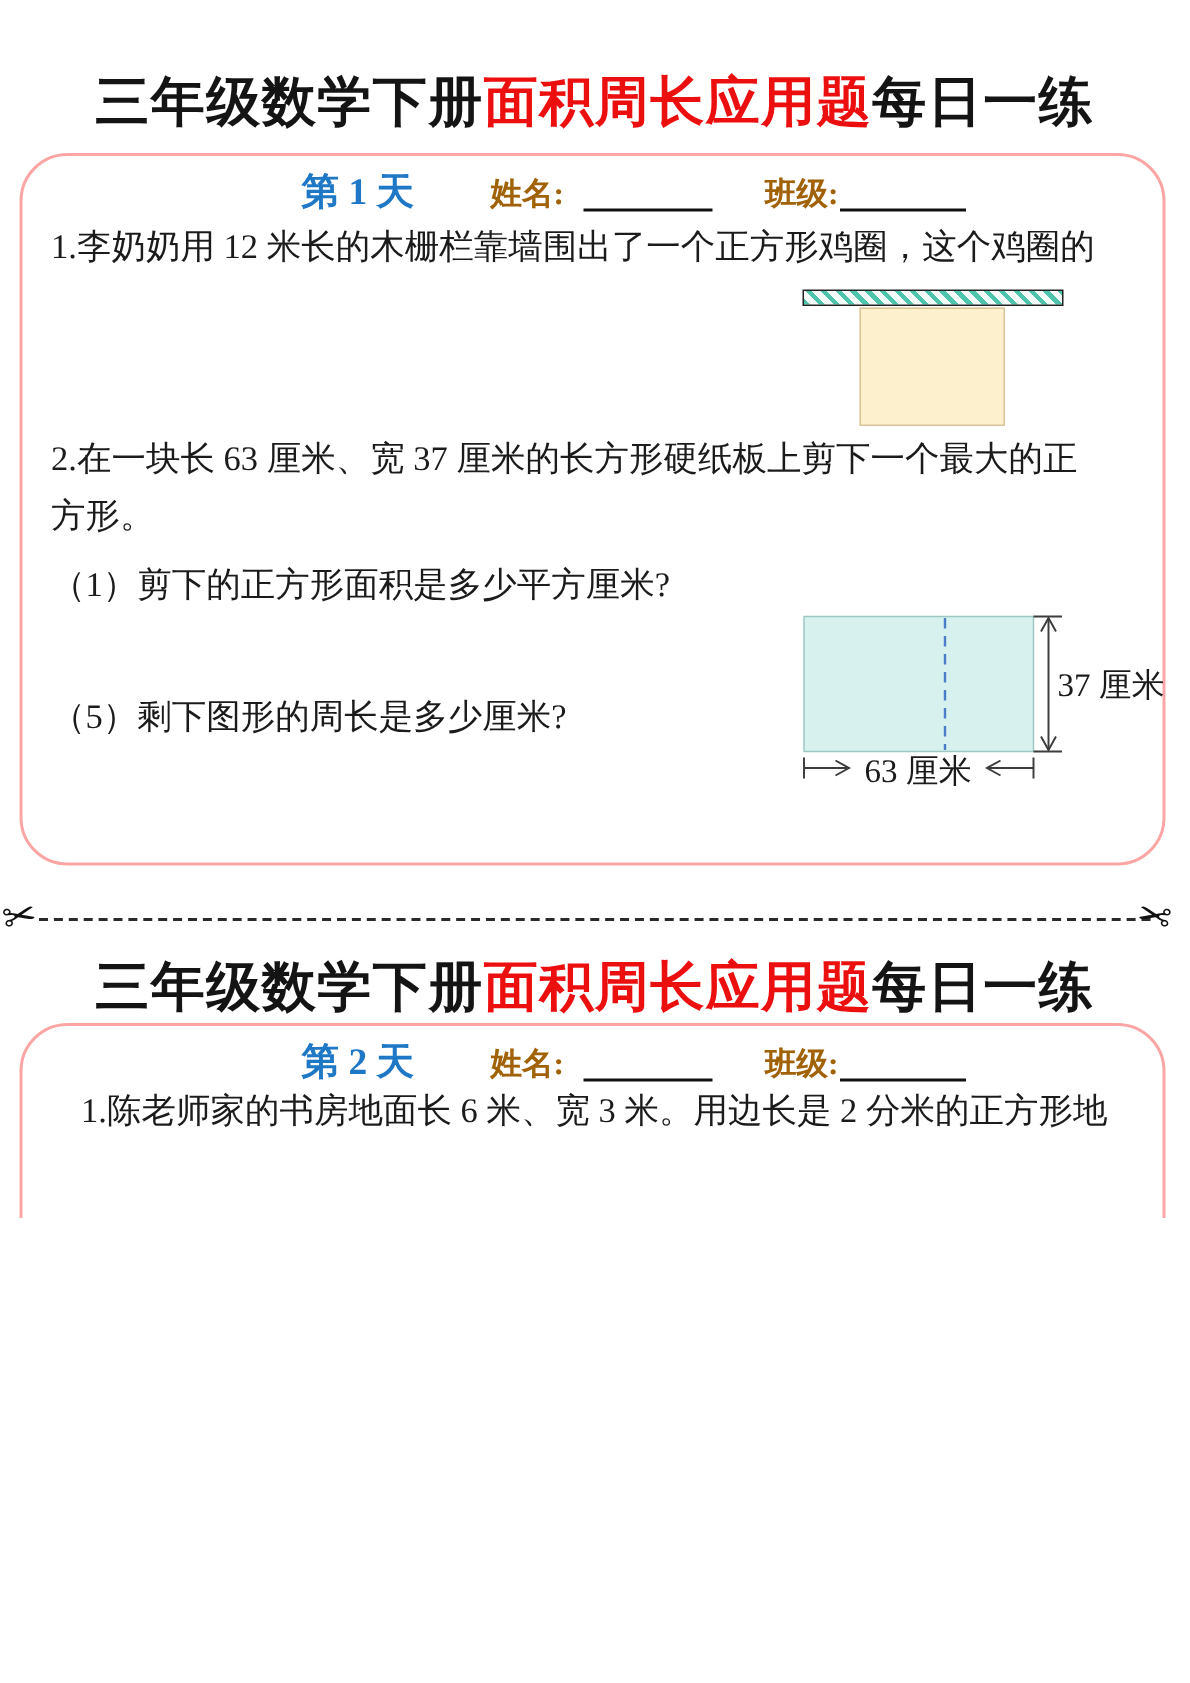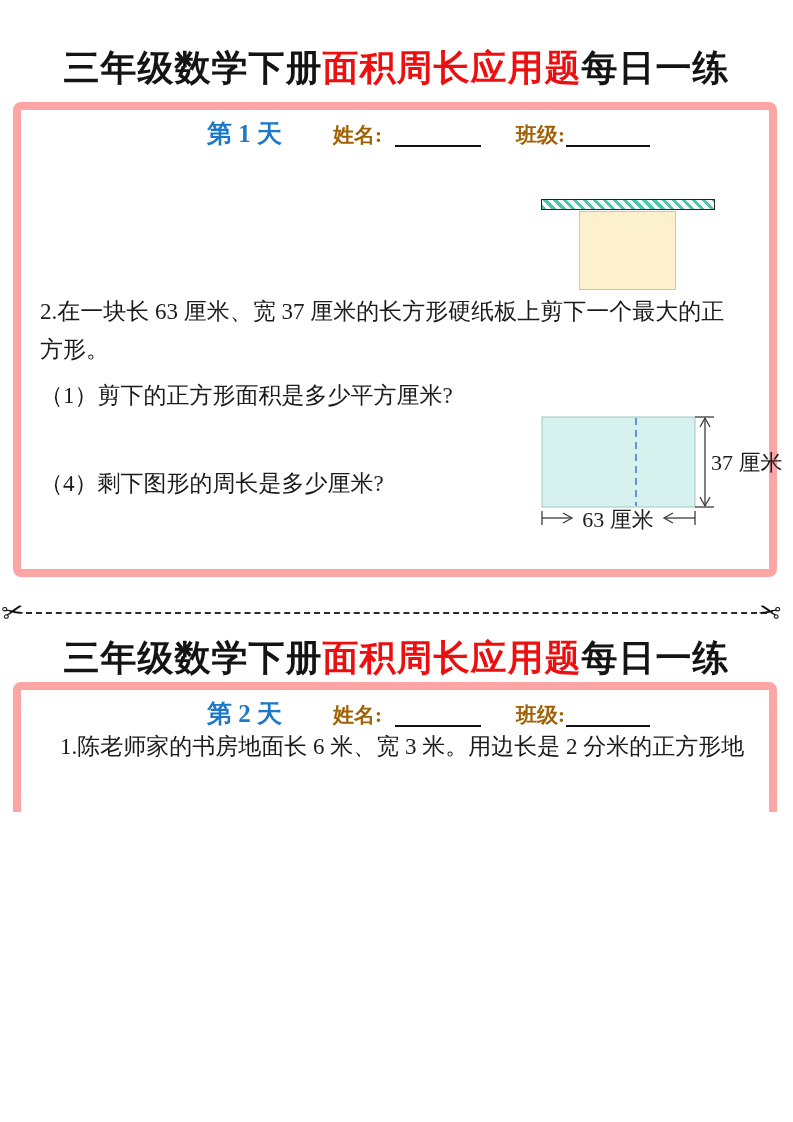--- a/index.html
+++ b/index.html
@@ -12,22 +12,22 @@
     position:absolute; left:0; width:793px; text-align:center;
     font-size:36px; font-weight:900; color:#141414; letter-spacing:1px;
     font-family:"Liberation Serif","DejaVu Serif",serif; white-space:nowrap;
   }
   .worksheet-title .hl { color:#ec0f0f; }
   .title-1 { top:44px; }
   .title-2 { top:634px; }
 
   
   .card {
-    position:absolute; left:13px; width:764px; border:8px solid #fca5a5;
-    border-radius:8px; background:transparent; box-sizing:border-box;
+    position:absolute; left:13px; width:764px; border:2px solid #fca5a5;
+    border-radius:32px; background:transparent; box-sizing:border-box;
   }
   .card-1 { top:102px; height:475px; }
   .card-2 { top:682px; height:423px; }
 
   
   .day-label { position:absolute; left:186px; top:7px; font-size:25px; font-weight:bold; color:#1e78c6; white-space:nowrap; }
   .field-label { position:absolute; top:11px; font-size:21px; font-weight:bold; color:#a16207; white-space:nowrap; }
   .name-label  { left:312px; }
   .class-label { left:495px; }
   .blank-line { position:absolute; top:9px; height:26px; border-bottom:2px solid #111; }
@@ -72,33 +72,34 @@
   </div>
 
   <div class="card card-1">
     <div class="day-label">第 1 天</div>
     <div class="field-label name-label">姓名:</div>
     <div class="blank-line name-blank"></div>
     <div class="field-label class-label">班级:</div>
     <div class="blank-line class-blank"></div>
 
     <div class="qtext" style="top:42px;">
+      <div>1.李奶奶用 12 米长的木栅栏靠墙围出了一个正方形鸡圈，这个鸡圈的</div>
     </div>
 
     <div class="coop">
       <div class="coop-wall"></div>
       <div class="coop-square"></div>
     </div>
 
     <div class="qtext" style="top:183px;">
       <div>2.在一块长 63 厘米、宽 37 厘米的长方形硬纸板上剪下一个最大的正</div>
       <div>方形。</div>
     </div>
     <div class="qtext" style="top:267px;">（1）剪下的正方形面积是多少平方厘米?</div>
-    <div class="qtext" style="top:355px;">（4）剩下图形的周长是多少厘米?</div>
+    <div class="qtext" style="top:355px;">（5）剩下图形的周长是多少厘米?</div>
 
     <svg class="diagram-svg rect-diagram" width="250" height="135" viewBox="0 0 250 135">
       <rect x="1" y="9" width="153" height="90" stroke="#9fc7c3" stroke-width="1" fill="#d6f1ee"></rect>
       <line x1="95" y1="10" x2="95" y2="98" stroke="#4a7ec9" stroke-width="1.6" stroke-dasharray="7 5"></line>
 
       <g stroke="#3c3c3c" stroke-width="1.3" fill="none">
         <line x1="154" y1="9" x2="173" y2="9"></line>
         <line x1="154" y1="99" x2="173" y2="99"></line>
         <line x1="164" y1="10" x2="164" y2="98"></line>
         <polyline points="159,19 164,10 169,19"></polyline>

